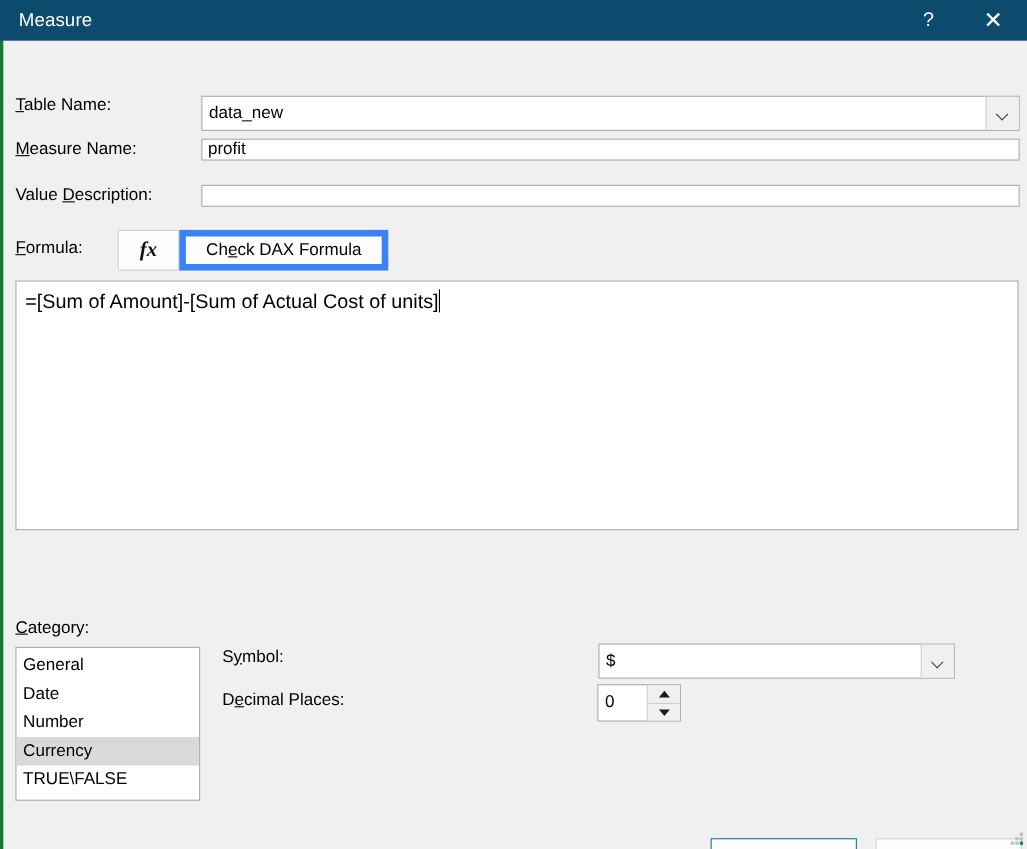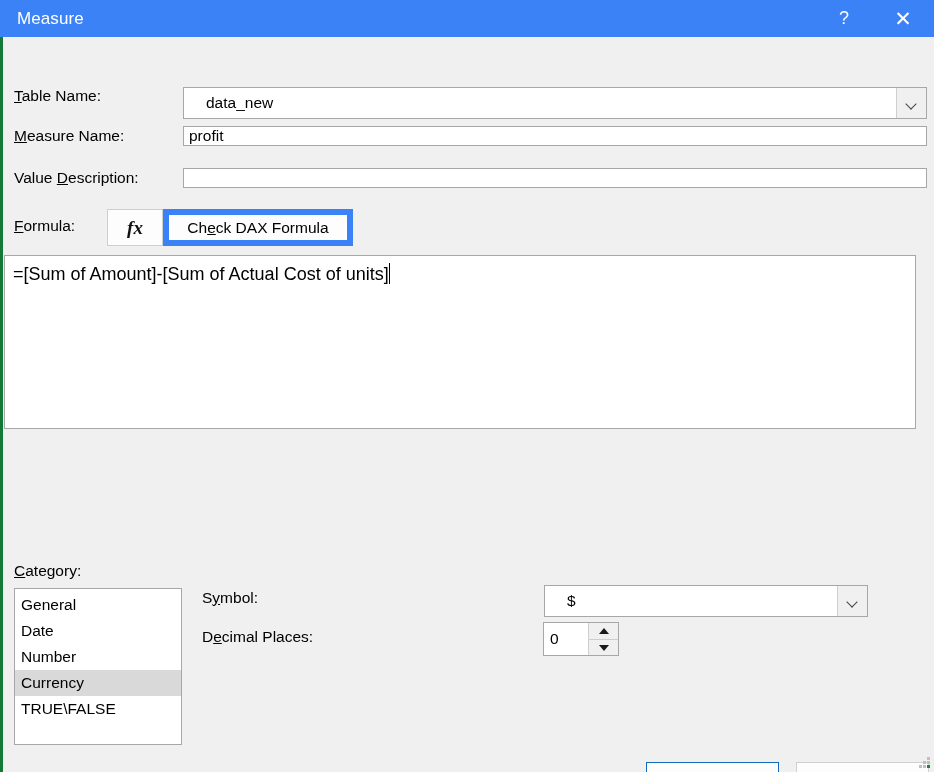--- a/index.html
+++ b/index.html
@@ -22,21 +22,21 @@
     display: flex;
     flex-direction: column;
     border-left: 3px solid #127a36;
     border-right: 0px solid #127a36;
     border-bottom: 0px solid #127a36;
   }
 
   
   .titlebar {
     height: 37px;
-    background: #3b82f6;
+    background: #0c4a6e;
     flex: 0 0 37px;
     display: flex;
     align-items: center;
     position: relative;
     margin-left: -3px;
     padding-left: 3px;
   }
   .title-text {
     color: #ffffff;
     font-size: 17px;
@@ -101,21 +101,20 @@
   .tinput::placeholder { color: #999; }
 
   
   .combo {
     position: relative;
     height: 32px;
     border: 1px solid #a7a7a7;
     background: #ffffff;
     display: flex;
     align-items: center;
-    padding-left: 16px;
   }
   .combo-val {
     flex: 1 1 auto;
     font-size: 15.5px;
     padding-left: 6px;
     color: #000;
     white-space: nowrap;
     overflow: hidden;
   }
   .combo-btn {
@@ -170,24 +169,24 @@
     cursor: default;
     display: flex;
     align-items: center;
     justify-content: center;
   }
   .pushbtn u { text-decoration: underline; text-underline-offset: 1px; }
 
   
   .formula-box {
     position: absolute;
-    left: 1px;
+    left: 11px;
     top: 218px;
     width: 912px;
-    height: 174px;
+    height: 227px;
     background: #ffffff;
     border: 1px solid #a7a7a7;
     padding: 7px 8px;
     overflow: hidden;
   }
   .formula-text {
     font-size: 18px;
     font-family: "Liberation Sans", sans-serif;
     color: #000;
     white-space: pre-wrap;
@@ -204,21 +203,21 @@
     vertical-align: -4px;
     margin-left: 0px;
   }
 
   
   .listbox {
     position: absolute;
     left: 11px;
     top: 551px;
     width: 168px;
-    height: 157px;
+    height: 140px;
     background: #ffffff;
     border: 1px solid #a7a7a7;
     padding: 3px 0 0 0;
     overflow: hidden;
   }
   .listitem {
     font-size: 15.5px;
     color: #000;
     padding: 1px 0 1px 6px;
     line-height: 24px;

